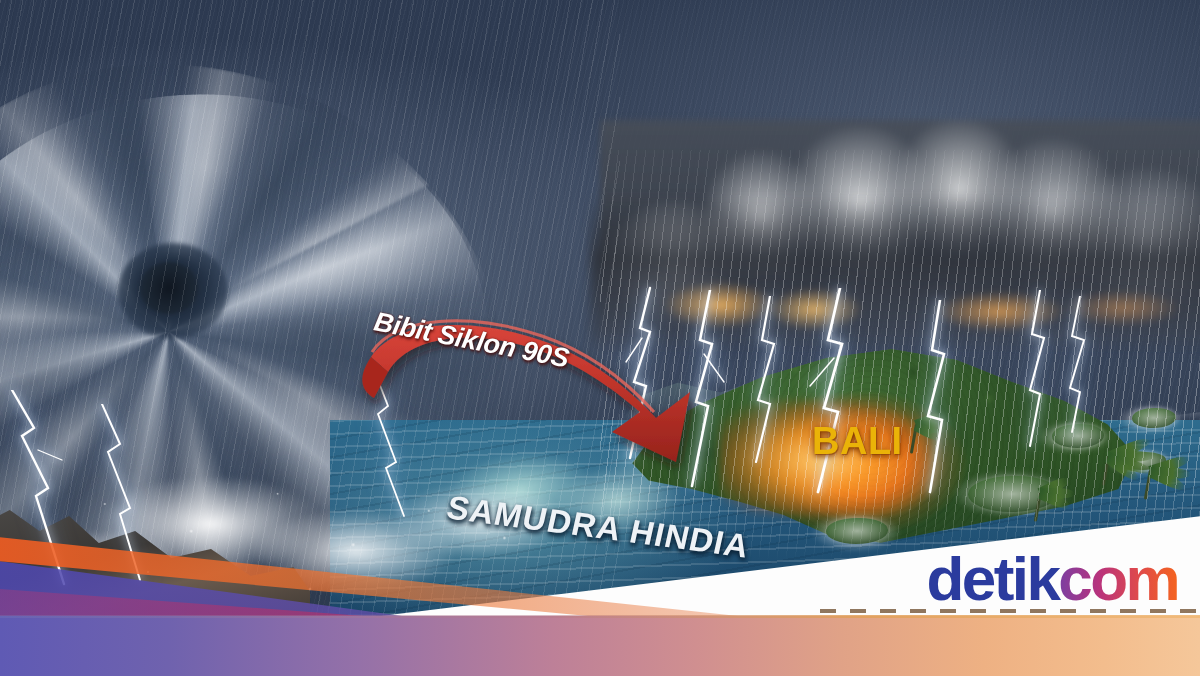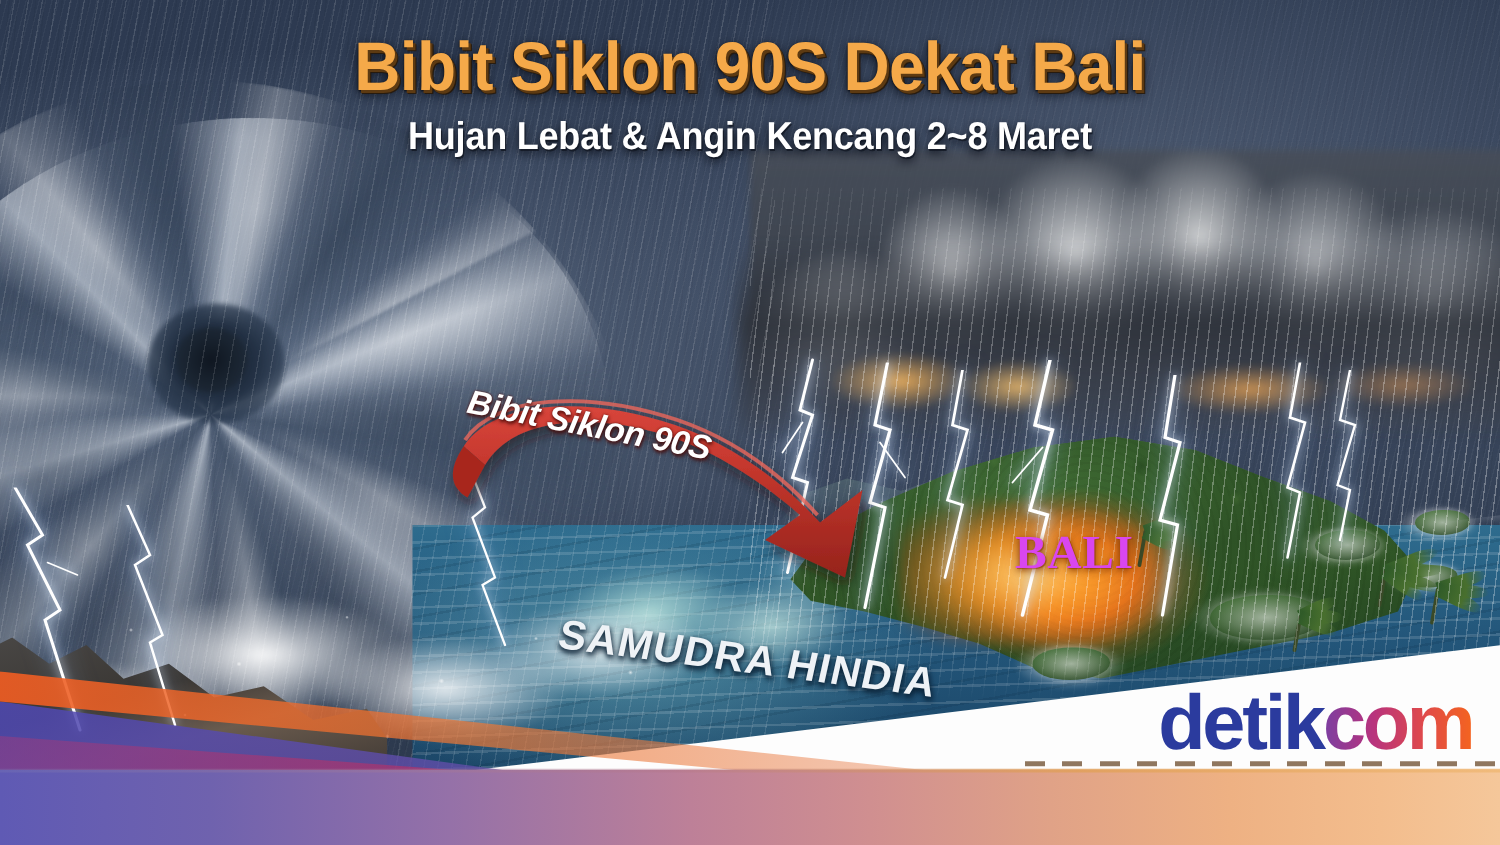--- a/index.html
+++ b/index.html
@@ -238,22 +238,22 @@
     position:absolute;left:372px;top:330px;width:250px;z-index:36;
     transform:rotate(11deg);
     font-family:"Liberation Sans",sans-serif;font-style:italic;font-weight:700;
     font-size:27px;color:#fff;letter-spacing:-0.4px;white-space:nowrap;
     text-shadow:1px 2px 3px rgba(70,10,8,.85), 0 0 2px rgba(90,15,12,.9);
   }
 
   
   .bali-label{
     position:absolute;left:812px;top:420px;z-index:36;
-    font-family:Liberation Serif, serif;font-weight:700;font-size:38px;
-    color:#d946ef;letter-spacing:.5px;
+    font-family:Liberation Sans, sans-serif;font-weight:700;font-size:38px;
+    color:#eab308;letter-spacing:.5px;
     text-shadow:0 2px 5px rgba(120,50,0,.85), 0 0 12px rgba(140,60,0,.6), 1px 1px 0 rgba(150,70,10,.5);
   }
   .samudra-label{
     position:absolute;left:446px;top:508px;z-index:36;
     font-family:"Liberation Sans",sans-serif;font-weight:700;font-size:33px;
     color:#eef2f6;letter-spacing:1px;white-space:nowrap;
     transform:rotate(7.5deg) skewX(-5deg);
     text-shadow:0 2px 4px rgba(10,34,54,.9), 2px 3px 5px rgba(8,28,48,.8);
   }
 
@@ -449,24 +449,20 @@
       <path d="M371 357 C 358 376, 360 390, 374 398 L 388 372 Z" fill="#a8281f"></path>
     </g>
   </svg>
 
   <div class="arrow-label">Bibit Siklon 90S</div>
 
   <div class="bali-label">BALI</div>
 
   <div class="samudra-label">SAMUDRA HINDIA</div>
 
-  <div class="title-wrap">
-    <div class="title">Bibit Siklon 90S Dekat Bali</div>
-    <div class="subtitle">Hujan Lebat &amp; Angin Kencang 2~8 Maret</div>
-  </div>
 
   <div class="white-wedge"></div>
   <div class="wedge-shadowline"></div>
   <div class="band-purple"></div>
   <div class="band-orange"></div>
   <div class="band-magenta"></div>
   <div class="bottom-bar"></div>
   <div class="bottom-bar-hair"></div>
   <div class="bottom-dashes"></div>
 

